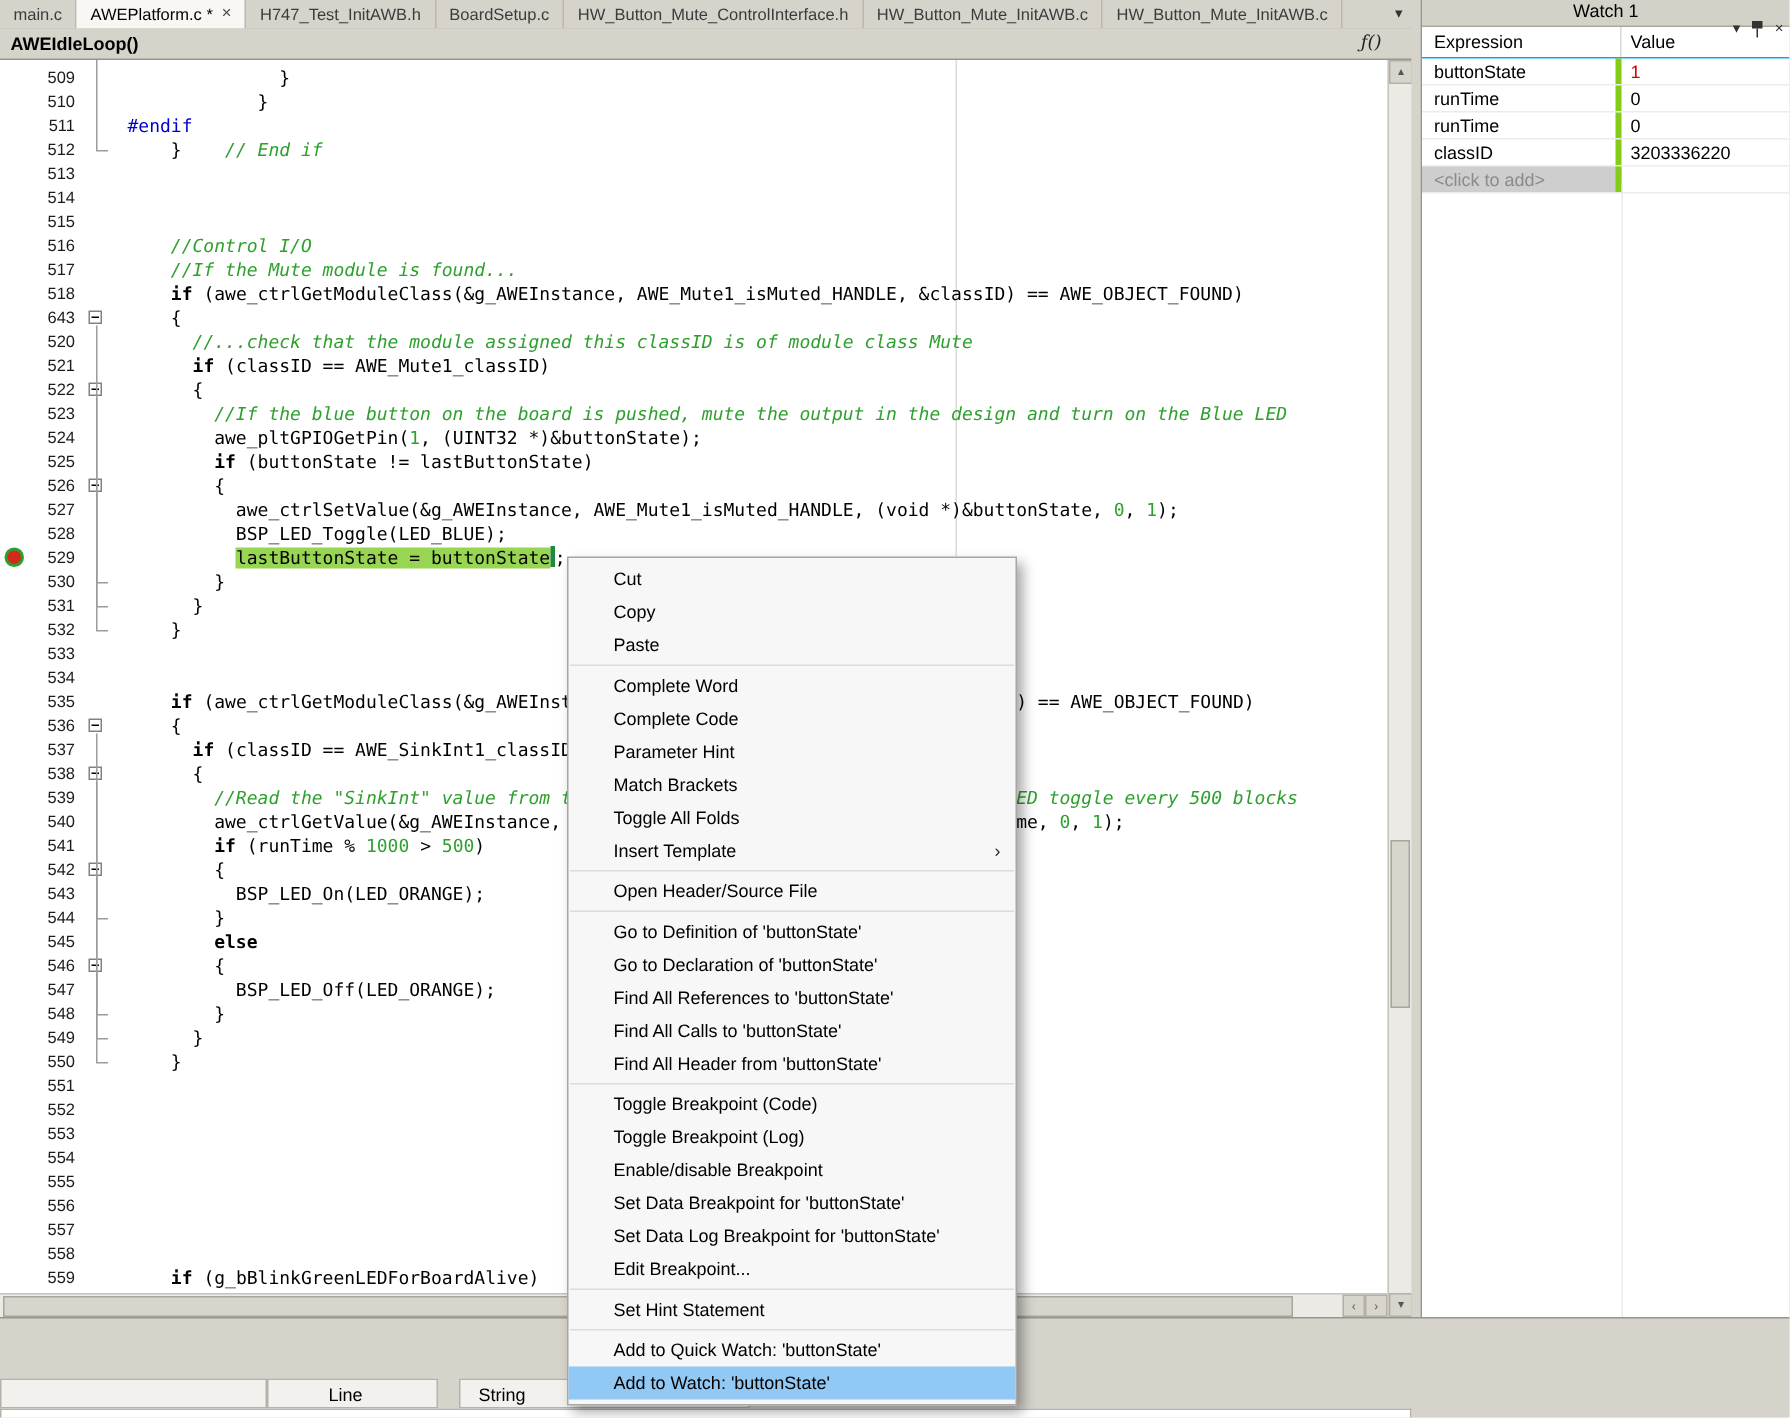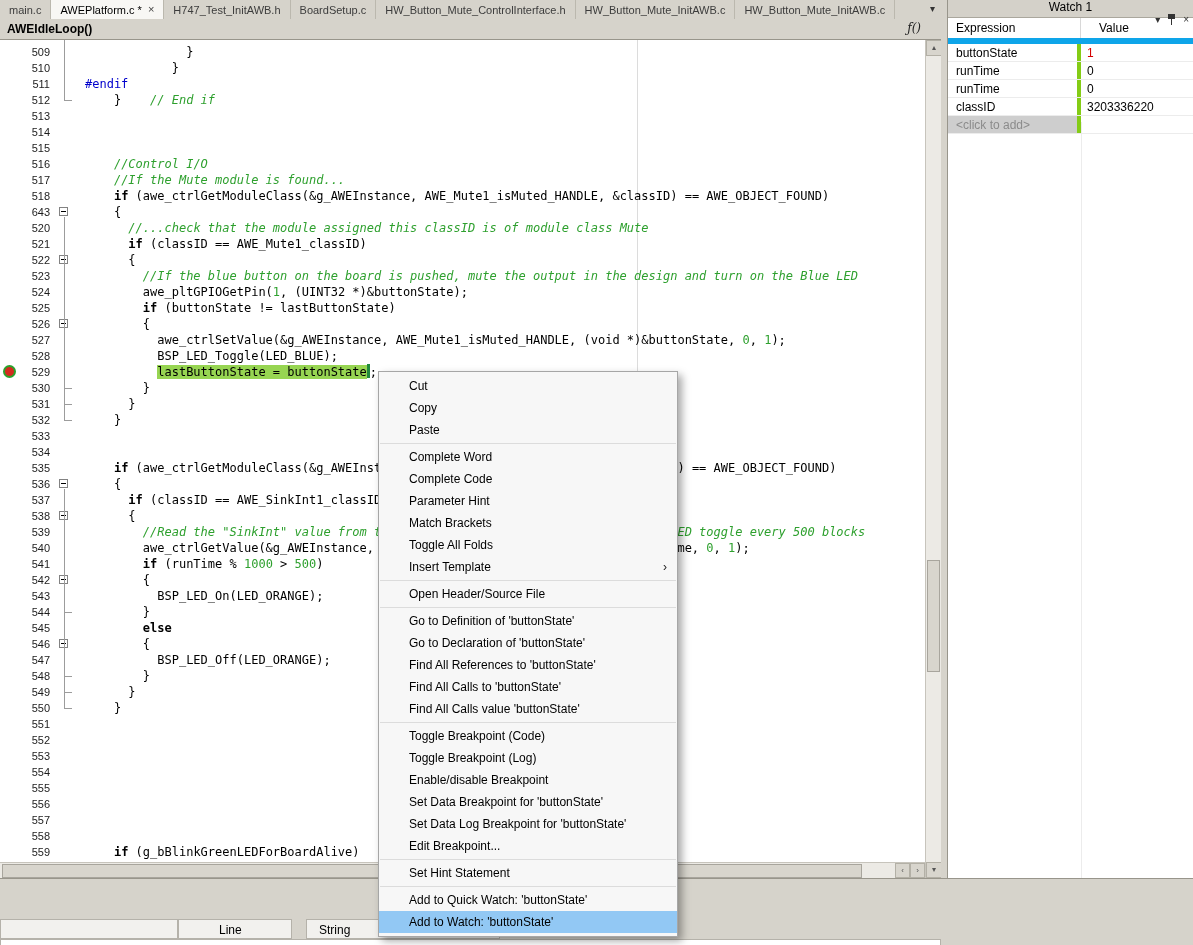--- a/index.html
+++ b/index.html
@@ -63,21 +63,21 @@
   
   .watch{position:absolute;left:947px;top:0;width:246px;height:878px;background:#fff;
     border-left:1px solid #98958b;box-sizing:border-box;}
   .watch-title{height:17px;background:#d4d1c9;border-bottom:1px solid #aaa79d;display:flex;
     align-items:center;padding:0 4px;font-size:12px;color:#000;flex-direction:column;}
   .wt-icons{margin-left:auto;display:flex;align-items:center;gap:7px;}
   .wt-icon{font-size:10px;color:#333;line-height:10px;}
   .pin{width:9px;height:11px;position:relative;}
   .pin::before{content:"";position:absolute;left:1px;top:0;width:7px;height:5px;background:#333;}
   .pin::after{content:"";position:absolute;left:4px;top:5px;width:1px;height:6px;background:#333;}
-  .watch-head{display:flex;height:20px;background:#fff;border-bottom:6px solid #0ea5e9;gap:12px;}
+  .watch-head{display:flex;height:20px;background:#fff;border-bottom:1px solid #0ea5e9;}
   .wh-cell{box-sizing:border-box;font-size:12px;color:#000;padding:3px 0 0 8px;border-right:1px solid #d8d8d8;}
   .wh-exp{width:133px;}
   .wh-val{flex:1;padding-left:6px;border-right:none;}
   .wrow{display:flex;height:17px;border-bottom:1px solid #ececec;font-size:12px;color:#000;}
   .wc-exp{width:133px;box-sizing:border-box;padding:2px 0 0 8px;border-right:4px solid #84cc16;}
   .wc-val{flex:1;padding:2px 0 0 6px;}
   .wrow.changed .wc-val{color:#d40000;}
   .wrow.placeholder .wc-exp{background:#cecece;color:#8b8b8b;}
   .wcol-line{position:absolute;left:133px;top:122px;bottom:0;width:1px;background:#ececec;}
   
@@ -547,21 +547,21 @@
     <div class="mitem"><span>Match Brackets</span></div>
     <div class="mitem"><span>Toggle All Folds</span></div>
     <div class="mitem"><span>Insert Template</span><span class="marrow">›</span></div>
     <div class="msep"></div>
     <div class="mitem"><span>Open Header/Source File</span></div>
     <div class="msep"></div>
     <div class="mitem"><span>Go to Definition of 'buttonState'</span></div>
     <div class="mitem"><span>Go to Declaration of 'buttonState'</span></div>
     <div class="mitem"><span>Find All References to 'buttonState'</span></div>
     <div class="mitem"><span>Find All Calls to 'buttonState'</span></div>
-    <div class="mitem"><span>Find All Calls value 'buttonState'</span></div>
+    <div class="mitem"><span>Find All Header from 'buttonState'</span></div>
     <div class="msep"></div>
     <div class="mitem"><span>Toggle Breakpoint (Code)</span></div>
     <div class="mitem"><span>Toggle Breakpoint (Log)</span></div>
     <div class="mitem"><span>Enable/disable Breakpoint</span></div>
     <div class="mitem"><span>Set Data Breakpoint for 'buttonState'</span></div>
     <div class="mitem"><span>Set Data Log Breakpoint for 'buttonState'</span></div>
     <div class="mitem"><span>Edit Breakpoint...</span></div>
     <div class="msep"></div>
     <div class="mitem"><span>Set Hint Statement</span></div>
     <div class="msep"></div>

